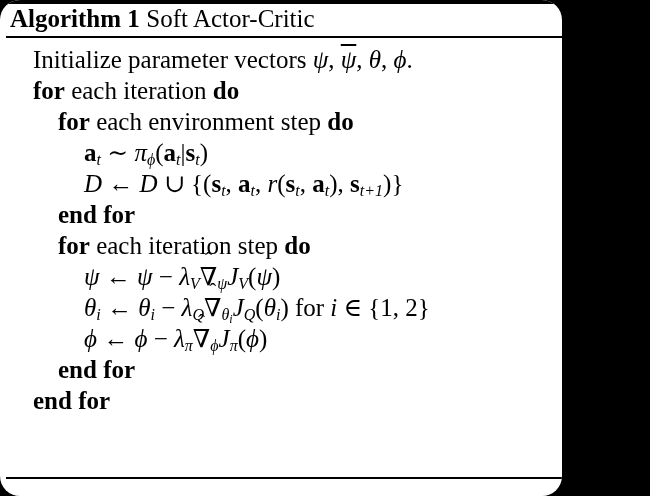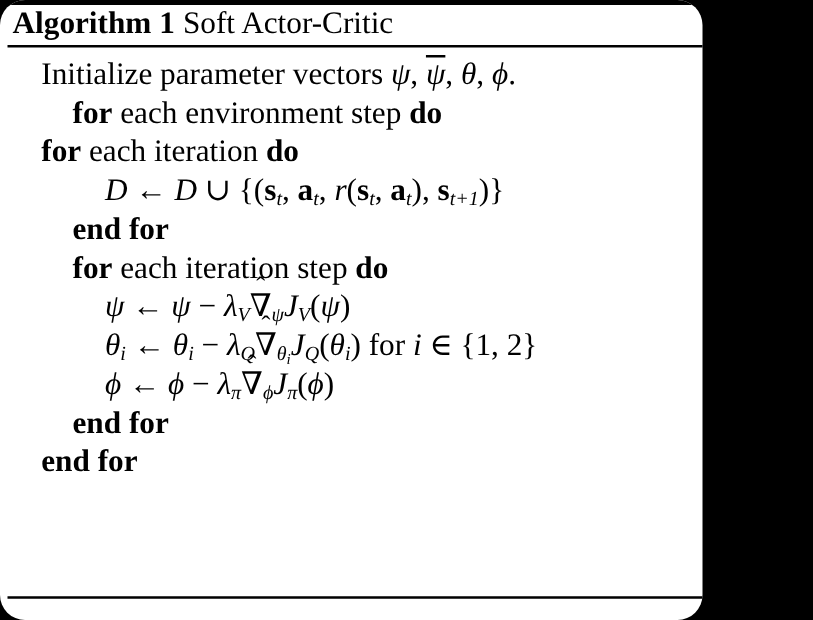--- a/index.html
+++ b/index.html
@@ -53,22 +53,23 @@
 <body>
 
 <div class="page">
   <div class="rule rule-top"></div>
   <div class="title">
     <span class="label">Algorithm 1</span><span class="titlerest">Soft Actor-Critic</span>
   </div>
   <div class="rule rule-mid"></div>
   <div class="algo-body">
       <div class="line ind0"><span class="rm">Initialize parameter vectors </span><span class="it">ψ</span><span class="rm">, </span><span class="it ov">ψ</span><span class="rm">, </span><span class="it">θ</span><span class="rm">, </span><span class="it">ϕ</span><span class="rm">.</span></div>
+      <div class="line ind0"><span class="bf">for</span><span class="rm"> each iteration </span><span class="bf">do</span></div>
       <div class="line ind1"><span class="bf">for</span><span class="rm"> each environment step </span><span class="bf">do</span></div>
-      <div class="line ind0"><span class="bf">for</span><span class="rm"> each iteration </span><span class="bf">do</span></div>
+      <div class="line ind2"><span class="bfm">a</span><span class="sub">t</span><span class="rm"> ∼ </span><span class="it">π</span><span class="sub">ϕ</span><span class="rm">(</span><span class="bfm">a</span><span class="sub">t</span><span class="rm">|</span><span class="bfm">s</span><span class="sub">t</span><span class="rm">)</span></div>
       <div class="line ind2"><span class="cal">D</span><span class="rm"> ← </span><span class="cal">D</span><span class="rm"> ∪ {(</span><span class="bfm">s</span><span class="sub">t</span><span class="rm">, </span><span class="bfm">a</span><span class="sub">t</span><span class="rm">, </span><span class="it">r</span><span class="rm">(</span><span class="bfm">s</span><span class="sub">t</span><span class="rm">, </span><span class="bfm">a</span><span class="sub">t</span><span class="rm">), </span><span class="bfm">s</span><span class="sub">t+1</span><span class="rm">)}</span></div>
       <div class="line ind1"><span class="bf">end for</span></div>
       <div class="line ind1"><span class="bf">for</span><span class="rm"> each iteration step </span><span class="bf">do</span></div>
       <div class="line ind2"><span class="it">ψ</span><span class="rm"> ← </span><span class="it">ψ</span><span class="rm"> − </span><span class="it">λ</span><span class="sub">V</span><span class="rm stack"><span class="hat">ˆ</span>∇</span><span class="sub">ψ</span><span class="it">J</span><span class="sub">V</span><span class="rm">(</span><span class="it">ψ</span><span class="rm">)</span></div>
       <div class="line ind2"><span class="it">θ</span><span class="sub">i</span><span class="rm"> ← </span><span class="it">θ</span><span class="sub">i</span><span class="rm"> − </span><span class="it">λ</span><span class="sub">Q</span><span class="rm stack"><span class="hat">ˆ</span>∇</span><span class="sub">θ</span><span class="ssub">i</span><span class="it">J</span><span class="sub">Q</span><span class="rm">(</span><span class="it">θ</span><span class="sub">i</span><span class="rm">)</span><span class="rm"> for </span><span class="it">i</span><span class="rm"> ∈ {1, 2}</span></div>
       <div class="line ind2"><span class="it">ϕ</span><span class="rm"> ← </span><span class="it">ϕ</span><span class="rm"> − </span><span class="it">λ</span><span class="sub">π</span><span class="rm stack"><span class="hat">ˆ</span>∇</span><span class="sub">ϕ</span><span class="it">J</span><span class="sub">π</span><span class="rm">(</span><span class="it">ϕ</span><span class="rm">)</span></div>
       <div class="line ind1"><span class="bf">end for</span></div>
       <div class="line ind0"><span class="bf">end for</span></div>
     </div>
   <div class="rule rule-bottom"></div>

